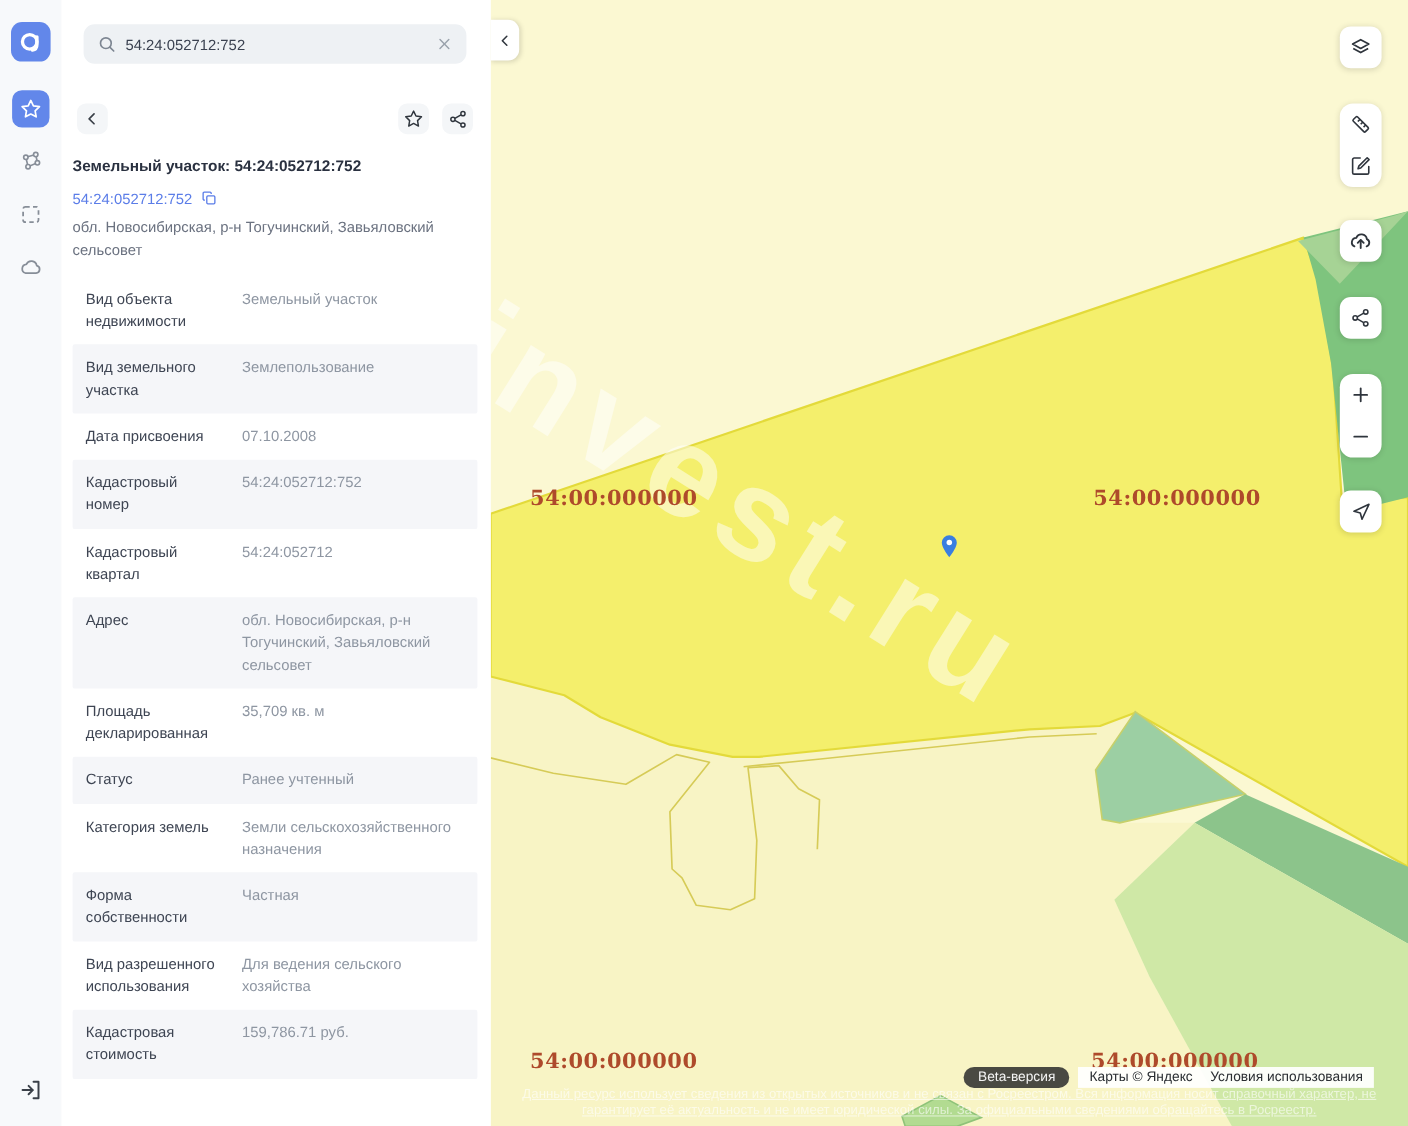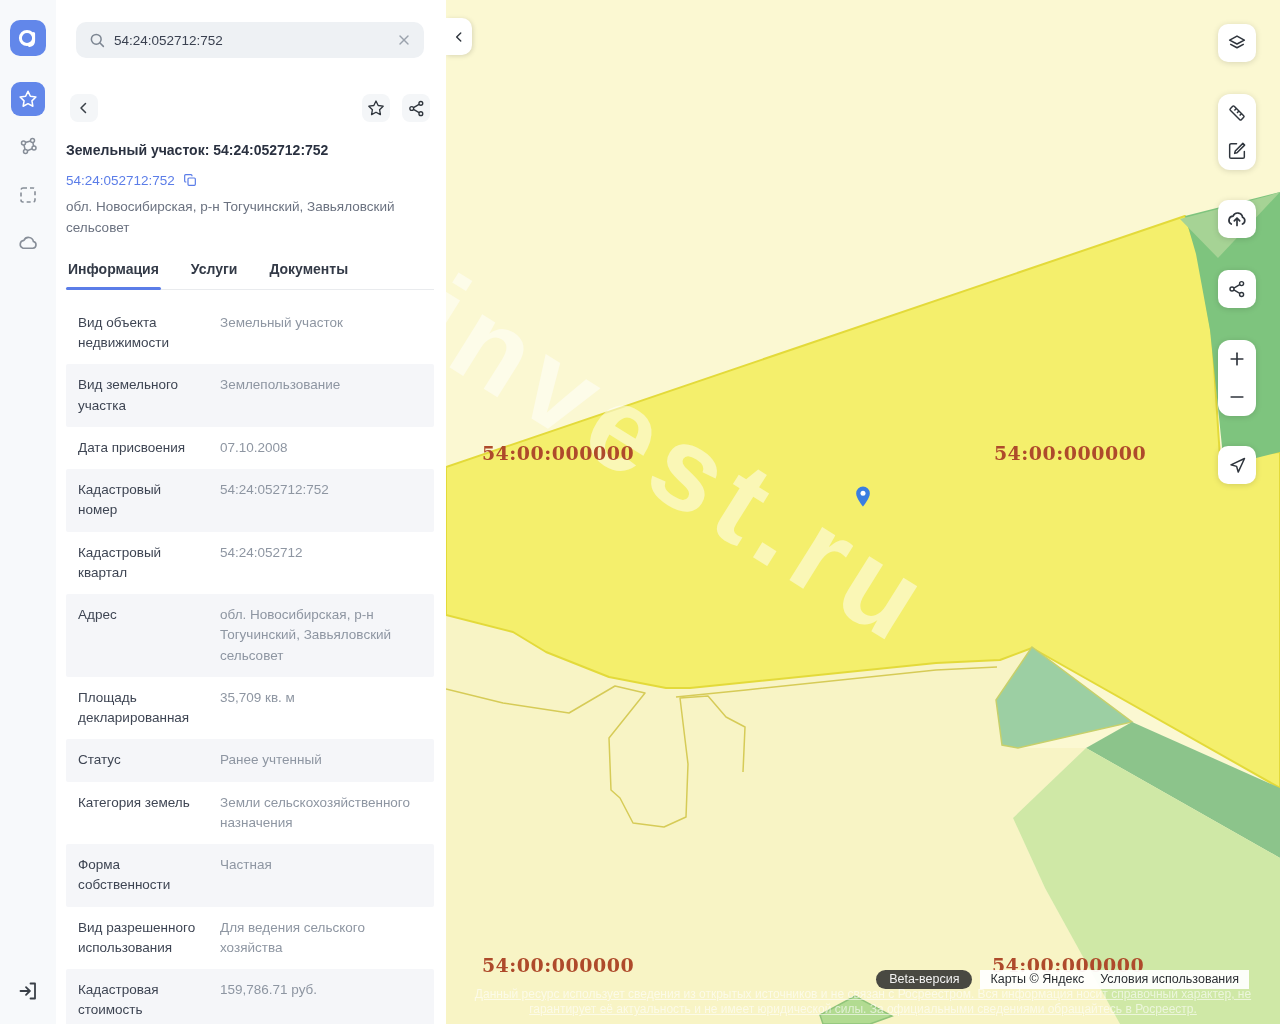--- a/index.html
+++ b/index.html
@@ -183,25 +183,20 @@
       <span class="copybtn">
         <svg width="16" height="16" viewBox="0 0 24 24" fill="none" stroke="#5b7de8" stroke-width="1.8" stroke-linejoin="round">
           <rect x="9" y="9" width="11" height="11" rx="1.5"></rect>
           <path d="M6.5 15 H5.5 A1.5 1.5 0 0 1 4 13.5 V5.5 A1.5 1.5 0 0 1 5.5 4 H13.5 A1.5 1.5 0 0 1 15 5.5 V6.5"></path>
         </svg>
       </span>
     </div>
 
     <div class="address">обл. Новосибирская, р-н Тогучинский, Завьяловский сельсовет</div>
 
-    <div class="tabs">
-      <div class="tab active">Информация</div>
-      <div class="tab">Услуги</div>
-      <div class="tab">Документы</div>
-    </div>
 
     <div class="info-table">
         <div class="info-row">
           <div class="info-label">Вид объекта недвижимости</div>
           <div class="info-value">Земельный участок</div>
         </div>
         <div class="info-row">
           <div class="info-label">Вид земельного участка</div>
           <div class="info-value">Землепользование</div>
         </div>

